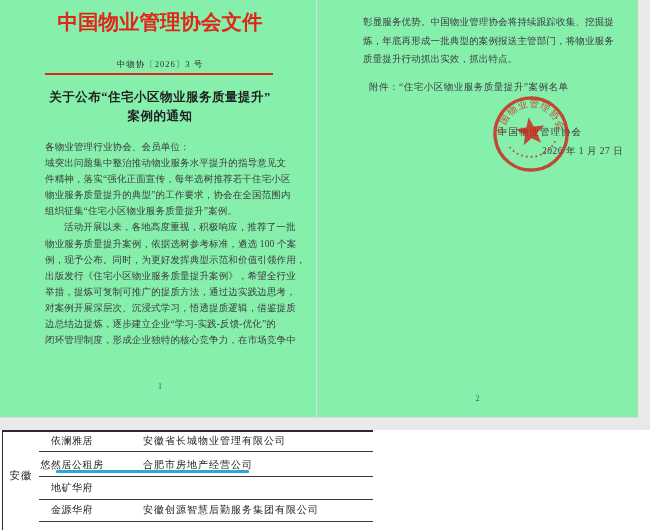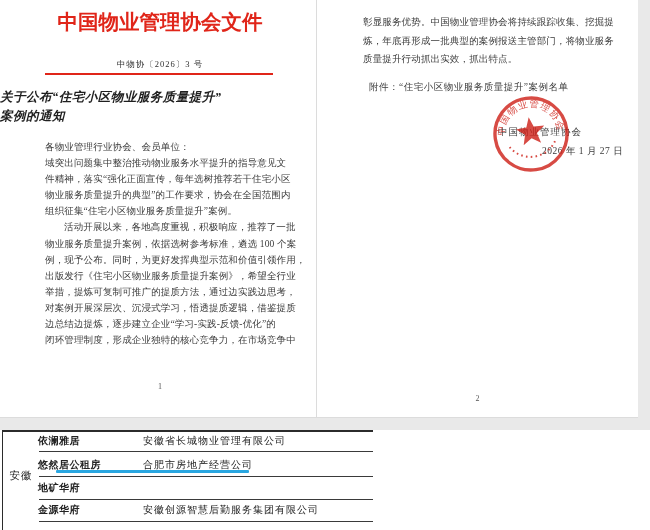--- a/index.html
+++ b/index.html
@@ -7,42 +7,42 @@
     width:650px;height:530px;position:relative;overflow:hidden;
     background:#ffffff;
     font-family:"Liberation Serif","DejaVu Serif",serif;
     color:#333;
   }
   .viewer{
     position:absolute;left:0;top:0;width:650px;height:430px;
     background:#e9e9e9;
   }
   .page{
-    position:absolute;top:0;height:418px;background:#ffffff;
+    position:absolute;top:0;height:418px;background:#86efac;
     border:1px solid #dcdcdc;box-sizing:border-box;
   }
   .page1{left:0;width:321px;border-left:none;border-top:none;}
   .page2{left:316px;width:322px;border-right:none;border-top:none;}
 
   .red-head{
     position:absolute;left:0;top:8px;width:100%;margin:0;
     text-align:center;font-size:20.5px;font-weight:bold;
     color:#e02519;letter-spacing:0px;white-space:nowrap;
   }
   .doc-no{
     position:absolute;left:0;top:59px;width:100%;
     text-align:center;font-size:8.5px;color:#2e2e2e;letter-spacing:1px;
   }
   .red-rule{
     position:absolute;left:45px;top:73px;width:228px;height:2px;
     background:#e02519;
   }
   .ntitle{
-    position:absolute;left:0;width:100%;margin:0;
-    font-size:12.5px;font-weight:bold;color:#1f1f1f;letter-spacing:0.5px;font-style:italic;
+    position:absolute;left:0;width:100%;margin:0;text-align:center;
+    font-size:12.5px;font-weight:bold;color:#1f1f1f;letter-spacing:0.5px;
   }
   .ntitle.l1{top:89px;}
   .ntitle.l2{top:108px;}
 
   .body1{
     position:absolute;left:45px;top:139px;width:232px;
   }
   .body2{
     position:absolute;left:46px;top:13px;width:236px;
   }
@@ -86,22 +86,22 @@
   .t-sep{left:39px;width:334px;height:1px;}
   .t-sep1{top:21px;}
   .t-sep2{top:46px;}
   .t-sep3{top:69px;}
   .t-sep4{top:91px;}
   .t-prov{
     position:absolute;left:6px;top:39px;width:30px;text-align:center;
     font-size:10.5px;color:#222;letter-spacing:1px;
   }
   .t-name{
-    position:absolute;left:38px;width:96px;
-    font-size:10px;color:#222;letter-spacing:0.5px;white-space:nowrap;font-weight:bold;
+    position:absolute;left:24px;width:96px;text-align:center;
+    font-size:10px;color:#222;letter-spacing:0.5px;white-space:nowrap;
   }
   .t-comp{
     position:absolute;left:143px;
     font-size:10px;color:#222;letter-spacing:1px;white-space:nowrap;
   }
   .r1{top:4px;}
   .r2{top:28px;}
   .r3{top:51px;}
   .r4{top:73px;}
   .t-underline{

